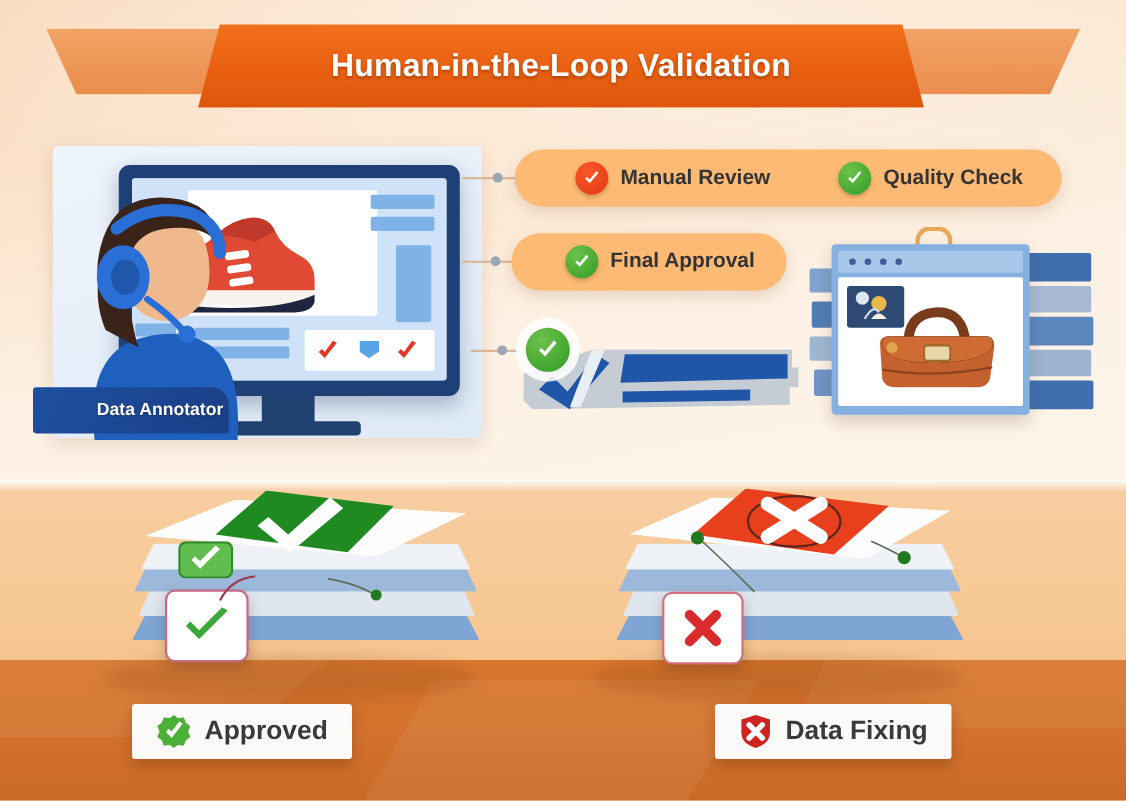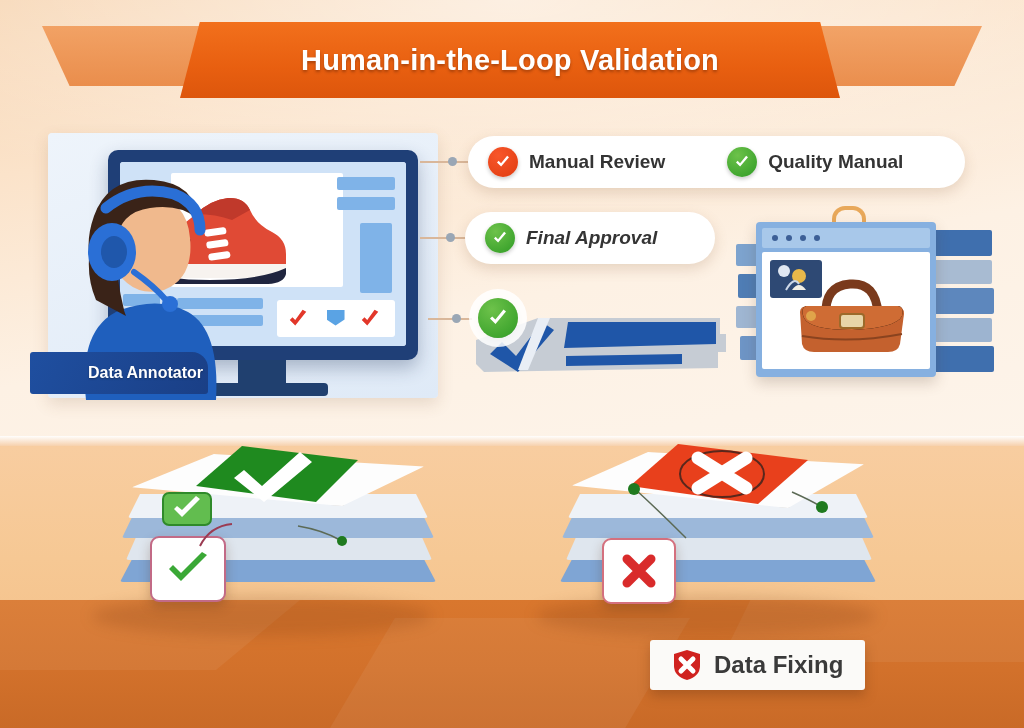--- a/index.html
+++ b/index.html
@@ -56,24 +56,24 @@
   .ann-badge{position:absolute;left:30px;top:352px;width:178px;height:42px;
     background:linear-gradient(120deg,#1f4fa0,#1a3f86);border-radius:3px 16px 3px 3px;
     display:flex;align-items:center;padding-left:14px;box-sizing:border-box;}
   .ann-badge span{color:#fff;font-size:16px;font-weight:bold;text-shadow:0 1px 2px rgba(0,0,0,.35);padding-left:44px;}
 
   
   .conn{position:absolute;height:2px;background:#d9b79a;}
   .conn-dot{position:absolute;width:9px;height:9px;border-radius:50%;background:#9aa7b5;}
 
   
-  .chip-panel{position:absolute;background:#ffffff;border-radius:26px;
-    box-shadow:0 5px 14px rgba(140,95,60,.20);display:flex;align-items:center;}
+  .chip-panel{position:absolute;background:#fdba74;border-radius:26px;
+    box-shadow:0 5px 14px rgba(140,95,60,.20);display:flex;align-items:center;justify-content:center;}
   .chip-row-top{left:468px;top:136px;width:497px;height:52px;}
-  .chip-row-mid{left:465px;top:212px;width:250px;height:52px;font-style:italic;}
+  .chip-row-mid{left:465px;top:212px;width:250px;height:52px;}
   .chip{display:flex;align-items:center;gap:11px;padding:0 0 0 20px;}
   .chip-label{font-size:19px;font-weight:bold;color:#343434;white-space:nowrap;}
   .badge-circle{width:30px;height:30px;border-radius:50%;display:flex;align-items:center;
     justify-content:center;flex:0 0 auto;box-shadow:0 2px 4px rgba(0,0,0,.22);}
   .badge-green{background:radial-gradient(circle at 35% 28%,#6dc24a,#2f9b25);}
   .badge-orange{background:radial-gradient(circle at 35% 28%,#f8562a,#e03c10);}
 
   
   .prod-books{position:absolute;}
   .book{position:absolute;border-radius:2px;}
@@ -201,21 +201,21 @@
           </svg>
       </div>
       <span class="chip-label">Manual Review</span>
     </div>
     <div class="chip" style="padding-left:62px;">
       <div class="badge-circle badge-green">
         <svg width="18" height="18" viewBox="0 0 24 24">
             <path d="M4 12.5 L9.5 18 L20 5.5 L17.5 3.5 L9.4 13.6 L6.2 10.4 Z" fill="#fff"></path>
           </svg>
       </div>
-      <span class="chip-label">Quality Manual</span>
+      <span class="chip-label">Quality Check</span>
     </div>
   </div>
 
   <div class="chip-panel chip-row-mid">
     <div class="chip">
       <div class="badge-circle badge-green">
         <svg width="18" height="18" viewBox="0 0 24 24">
             <path d="M4 12.5 L9.5 18 L20 5.5 L17.5 3.5 L9.4 13.6 L6.2 10.4 Z" fill="#fff"></path>
           </svg>
       </div>
@@ -323,20 +323,27 @@
       </svg>
     </div>
     <svg style="position:absolute;left:56px;top:36px;width:230px;height:80px;" viewBox="0 0 230 80">
       <path d="M22 14 Q44 34 72 62" stroke="#5c6a55" stroke-width="1.5" fill="none"></path>
       <circle cx="20" cy="13" r="6" fill="#1f7a1f"></circle>
       <path d="M178 16 Q196 24 206 30" stroke="#5c6a55" stroke-width="1.5" fill="none"></path>
       <circle cx="208" cy="31" r="6" fill="#1f7a1f"></circle>
     </svg>
   </div>
 
+  <div class="label-box label-approved">
+    <svg class="badge-rosette" viewBox="0 0 32 32">
+      <path d="M16 1 L20 4 L25 3 L27 8 L31 11 L29 16 L31 21 L27 24 L25 29 L20 28 L16 31 L12 28 L7 29 L5 24 L1 21 L3 16 L1 11 L5 8 L7 3 L12 4 Z" fill="#4caf37"></path>
+      <path d="M9 16.5 L14 22 L24 9 L21 7 L14 16 L11 13.5 Z" fill="#fff"></path>
+    </svg>
+    <span class="label-text">Approved</span>
+  </div>
 
   <div class="label-box label-error">
     <svg class="badge-shield" viewBox="0 0 30 32">
       <path d="M15 1 L28 5 L28 17 Q28 27 15 31 Q2 27 2 17 L2 5 Z" fill="#d0221f"></path>
       <path d="M9 10 L21 22 M21 10 L9 22" stroke="#fff" stroke-width="5" stroke-linecap="round"></path>
     </svg>
     <span class="label-text">Data Fixing</span>
   </div>
 
 </div>

